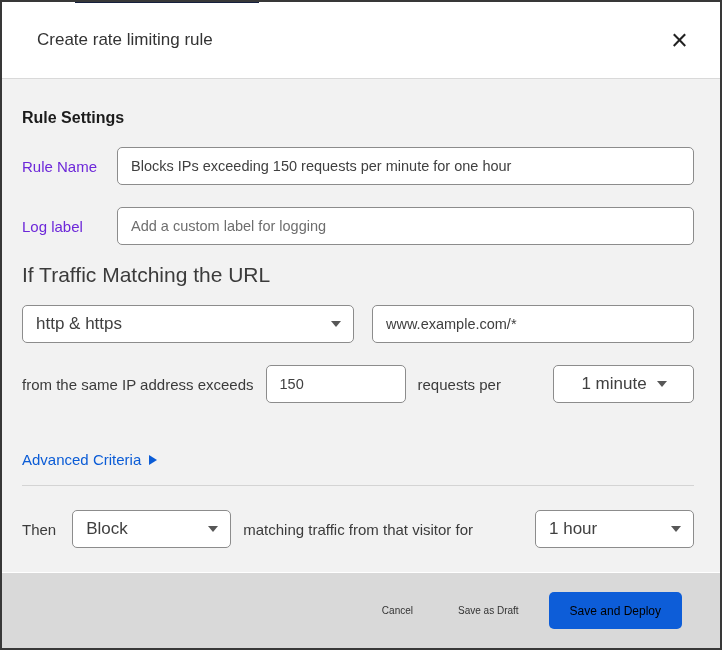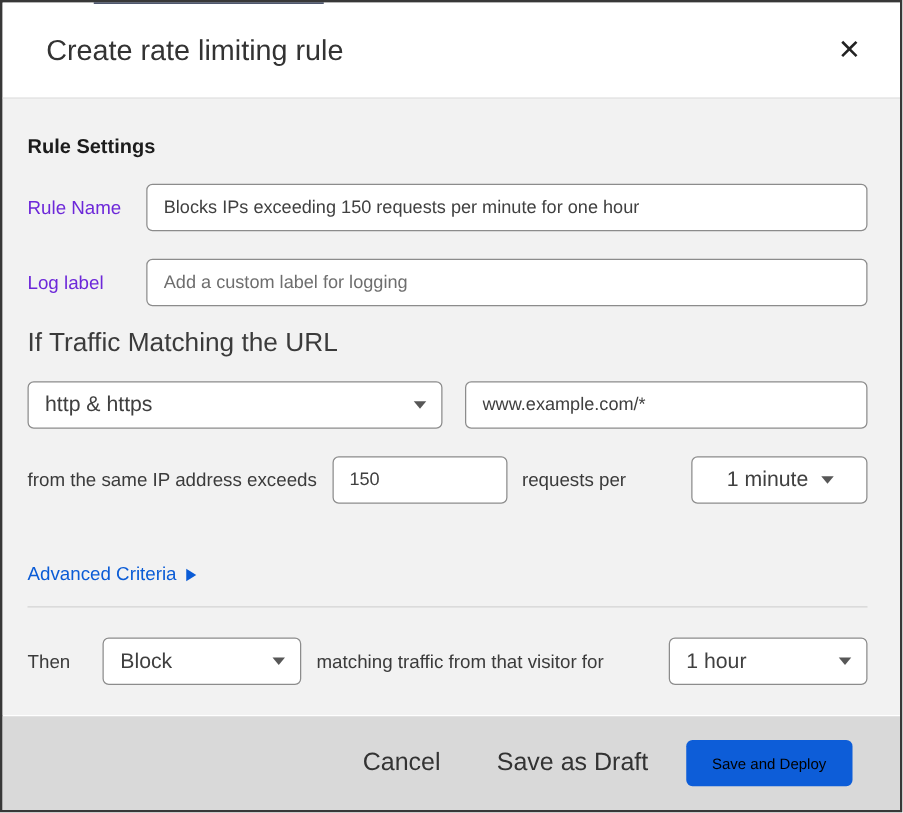--- a/index.html
+++ b/index.html
@@ -17,21 +17,21 @@
   .top-strip {
     position:absolute; top:-2px; left:73px; width:184px; height:3px;
     background:var(--top-strip, #15203f); z-index:6;
   }
 
   .dlg-header {
     height:77px; display:flex; align-items:center;
     padding:0 20px 0 35px; background:#fff;
     border-bottom:1px solid var(--header-border, #d9d9d9);
   }
-  .dlg-title { flex:1; font-size:23px; color:#333; font-weight:400; }
+  .dlg-title { flex:1; font-size:17px; color:#333; font-weight:400; }
   .close-btn {
     border:none; background:none; cursor:pointer;
     font-size:29px; line-height:28px; color:#222; font-weight:400;
     padding:0 6px; margin-right:6px; font-family:inherit;
   }
 
   .dlg-body {
     background:var(--body-bg, #f2f2f2);
     height:493px;
     padding:30px 26px 0 20px;
@@ -88,32 +88,32 @@
     border-top:5px solid transparent; border-bottom:5px solid transparent;
     border-left:8px solid; 
   }
 
   .mid-divider {
     border:none; border-top:1px solid #d4d4d4;
     margin:16px 0 0 0;
   }
 
   .then-row { display:flex; align-items:center; margin-top:24px; }
-  .then-label { margin-right:26px;text-align:right; }
+  .then-label { margin-right:16px;text-align:right; }
   .mid-text { margin:0 12px; }
 
   .dlg-footer {
     position:absolute; left:0; right:0; bottom:0; height:75px;
     background:var(--footer-bg, #d9d9d9);
     display:flex; align-items:center; justify-content:flex-end;
     padding-right:38px; gap:15px;
   }
   .text-btn {
     border:none; background:none; cursor:pointer;
-    font-size:20px; color:#333; padding:8px 15px; font-family:inherit;
+    font-size:10px; color:#333; padding:8px 15px; font-family:inherit;
   }
   .primary-btn {
     border:none; cursor:pointer;
     background:var(--button-blue, #0d5dd8); color:#000000;
     font-size:12px; height:37px; padding:0 21px;
     border-radius:5px; font-family:inherit;
   }
 </style>
 </head>
 <body>

